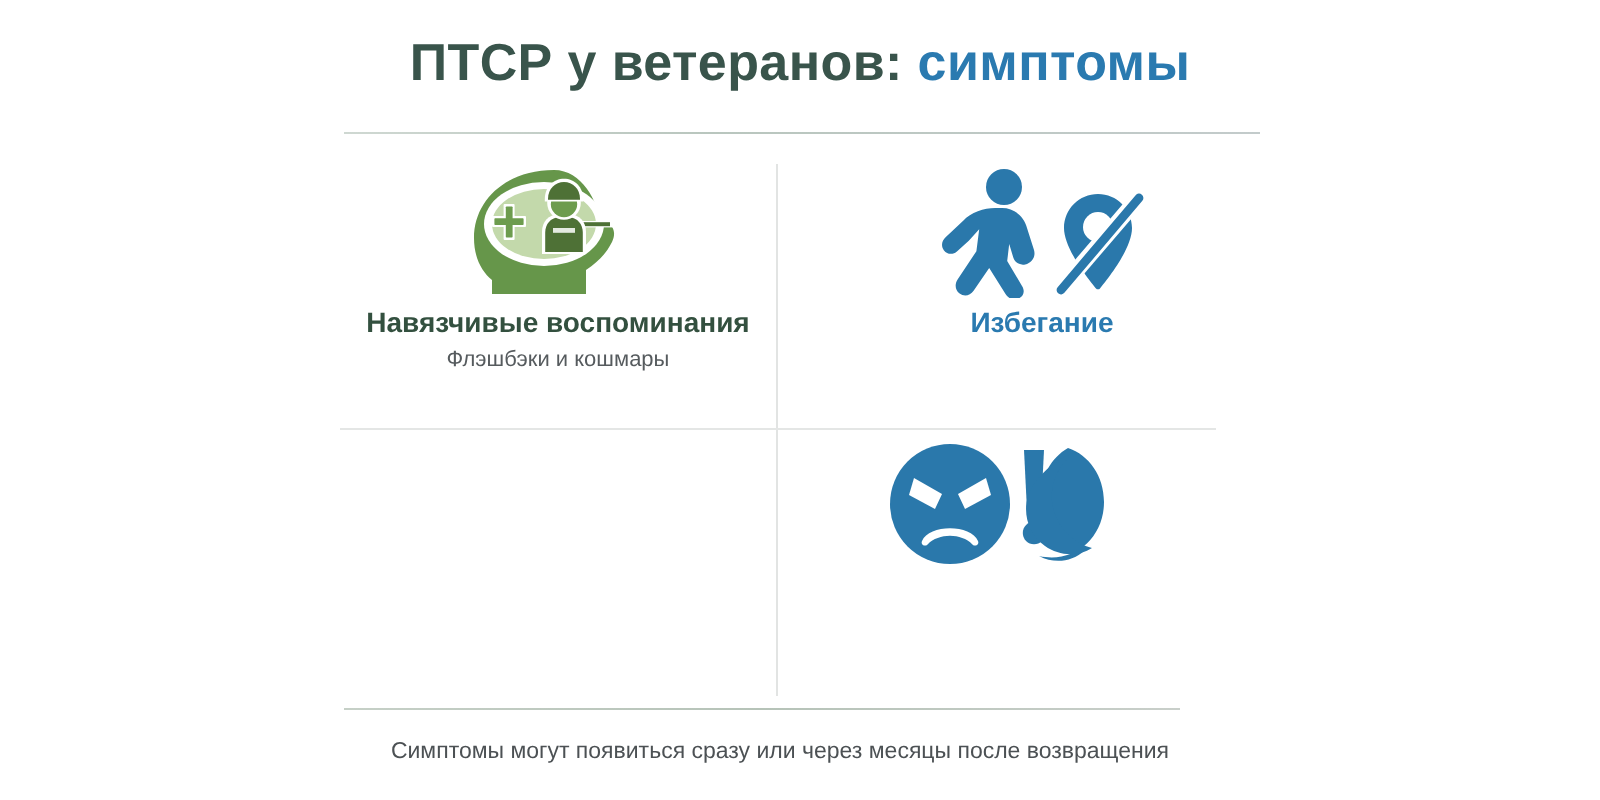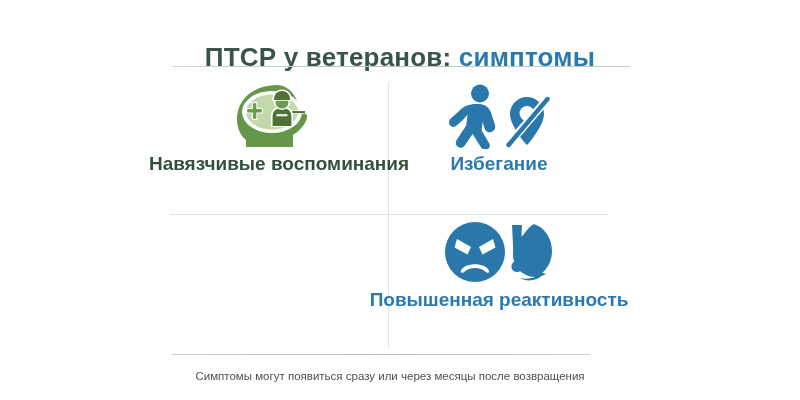--- a/index.html
+++ b/index.html
@@ -26,21 +26,20 @@
     left: 0;
     top: 16px;
     width: 800px;
     text-align: center;
   }
   .title {
     font-size: 26px;
     font-weight: bold;
     letter-spacing: 0.2px;
     white-space: nowrap;
-    margin-top: 26px;
   }
   .title .t-main { color: #39544b; }
   .title .t-accent { color: #2a7ab0; }
 
   .title-rule {
     position: absolute;
     left: 172px;
     top: 66px;
     width: 458px;
     height: 1px;
@@ -75,32 +74,32 @@
   .cell {
     position: absolute;
     width: 218px;
     height: 134px;
     display: flex;
     flex-direction: column;
     align-items: center;
     justify-content: flex-start;
   }
   .cell-tl { left: 0px;   top: 0px;   }
-  .cell-tr { left: 220px; top: 0px;   }
+  .cell-tr { left: 220px; top: 0px; padding-left: 22px;   }
   .cell-bl { left: 0px;   top: 136px; }
   .cell-br { left: 220px; top: 136px; }
 
   .icon-box {
     height: 72px;
     display: flex;
     align-items: center;
     justify-content: center;
   }
   .cell-heading {
-    font-size: 19px;
+    font-size: 14px;
     font-weight: bold;
     line-height: 1.1;
     margin-top: 2px;
     white-space: nowrap;
   }
   .cell-sub {
     font-size: 11px;
     color: #565b5e;
     margin-top: 5px;
     white-space: nowrap;
@@ -176,20 +175,21 @@
           <circle cx="55" cy="19" r="6.6" fill="#6d9c4e"></circle>
           <path d="M45.4 16.6 C45.4 10.4 49.8 6.4 55 6.4 C60.2 6.4 64.6 10.4 64.6 16.6
                    L64.6 17.8 L45.4 17.8 Z" fill="#ffffff"></path>
           <path d="M47 16.4 C47 11.4 50.6 8 55 8 C59.4 8 63 11.4 63 16.4 L63 16.9
                    L47 16.9 Z" fill="#4e7136"></path>
 
           <rect x="49.5" y="31" width="11" height="2.4" fill="#ffffff" opacity="0.85"></rect>
         </svg>
       </div>
       <div class="cell-heading green-head">Навязчивые воспоминания</div>
+      <div class="cell-sub">Флэшбэки и кошмары</div>
     </div>
 
     <div class="cell cell-tr">
       <div class="icon-box">
         <svg width="108" height="66" viewBox="0 0 108 66" xmlns="http://www.w3.org/2000/svg">
           <g fill="#2a78ab">
 
             <circle cx="35" cy="10.5" r="9"></circle>
             <path d="M34 21 C40 21 45 25 46.5 31 L50 42 C51 45.5 48.8 48.6 45.6 49.2
                      C42.8 49.8 40.4 48.2 39.6 45.6 L37.6 39 L36.6 47.5 L44 60
@@ -229,21 +229,20 @@
             <path d="M70 6 L80 6 L78.4 38 L71.6 38 Z"></path>
             <circle cx="75" cy="47.5" r="5.6"></circle>
           </g>
 
           <path d="M92 5 C80 12 75.5 27 81 40 C84.5 48.5 92 54.5 100 56.5
                    C94 62 85 63 77.5 59 C95 63 110 50 110 32 C110 19 102.5 8.5 92 5 Z" fill="#2a78ab"></path>
           <path d="M96 7 C85 14 81 28 86 39.5 C89.5 47.5 96.5 53 104 55
                    C97 59.5 87.5 59 80.5 54 C70.5 47 68 33 75 23 C79.5 16.5 87.5 9.5 96 7 Z" fill="#2a78ab"></path>
         </svg>
       </div>
-      <div class="cell-heading blue-head">Повышенная реактивность</div>
     </div>
 
   </div>
 
   <div class="footer-rule"></div>
   <div class="footer-note">Симптомы могут появиться сразу или через месяцы после возвращения</div>
 
 </div>
 
 </body></html>

